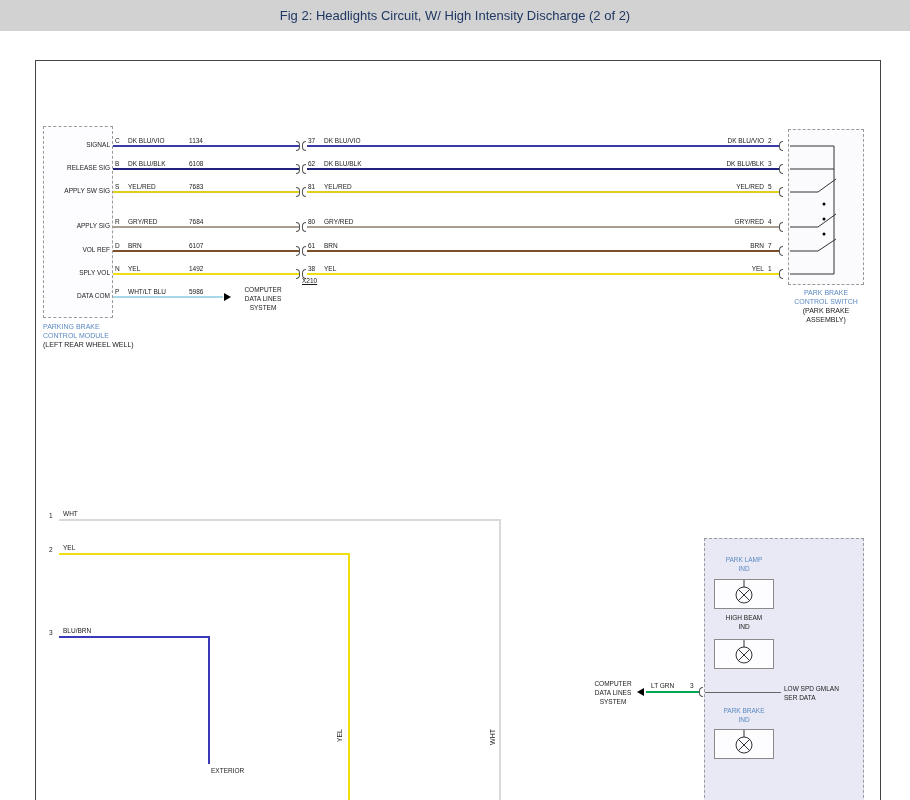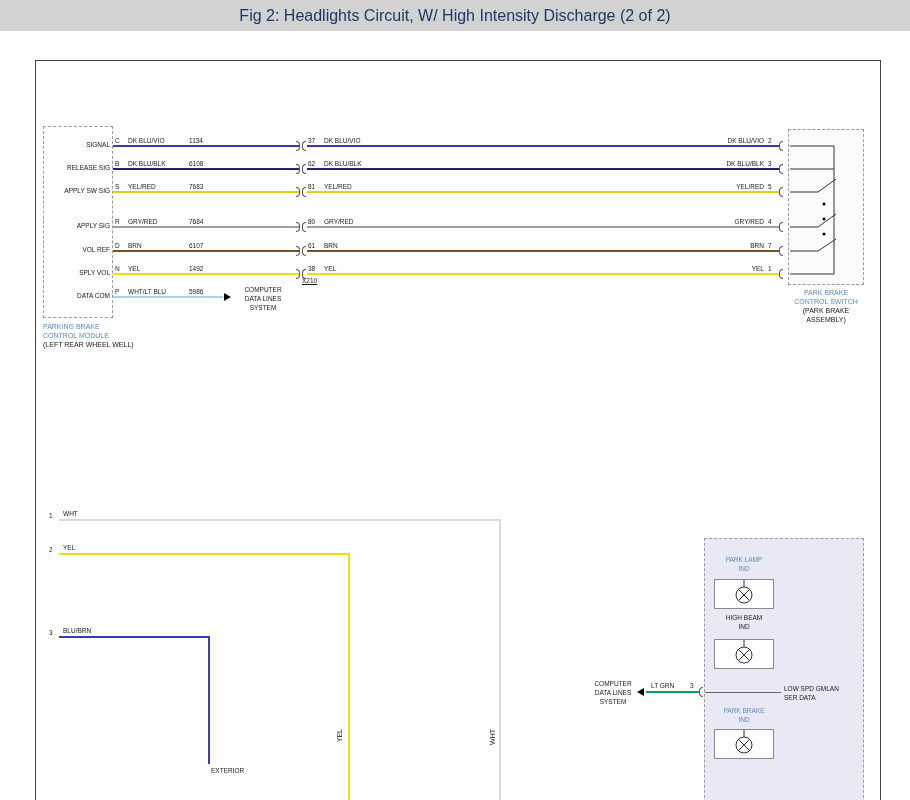--- a/index.html
+++ b/index.html
@@ -1,19 +1,19 @@
 <!DOCTYPE html>
 <html><head>
 <meta charset="utf-8">
 <style>
   * { box-sizing:border-box; margin:0; padding:0; }
   html,body { width:910px; height:800px; overflow:hidden; background:#ffffff;
               font-family:"Liberation Sans", sans-serif; }
   .header { position:absolute; left:0; top:0; width:910px; height:31px; background:#d2d2d2; }
-  .header .title { width:100%; text-align:center; line-height:31px; font-size:16px; color:#1f3864; }
+  .header .title { width:100%; text-align:center; line-height:31px; font-size:13px; color:#1f3864; }
   .canvas { position:absolute; left:35px; top:60px; width:846px; height:745px;
             border:1px solid #444; background:#fff; overflow:hidden; }
   .t { position:absolute; font-size:7px; line-height:8px; color:#1a1a1a; white-space:nowrap; }
   .t6 { font-size:6.5px; }
   .c { text-align:center; }
   .r { text-align:right; }
   .u { text-decoration:underline; }
   .lblblue { color:#5b8ac2; }
   .wire  { position:absolute; height:2px; }
   .vwire { position:absolute; width:2px; }

